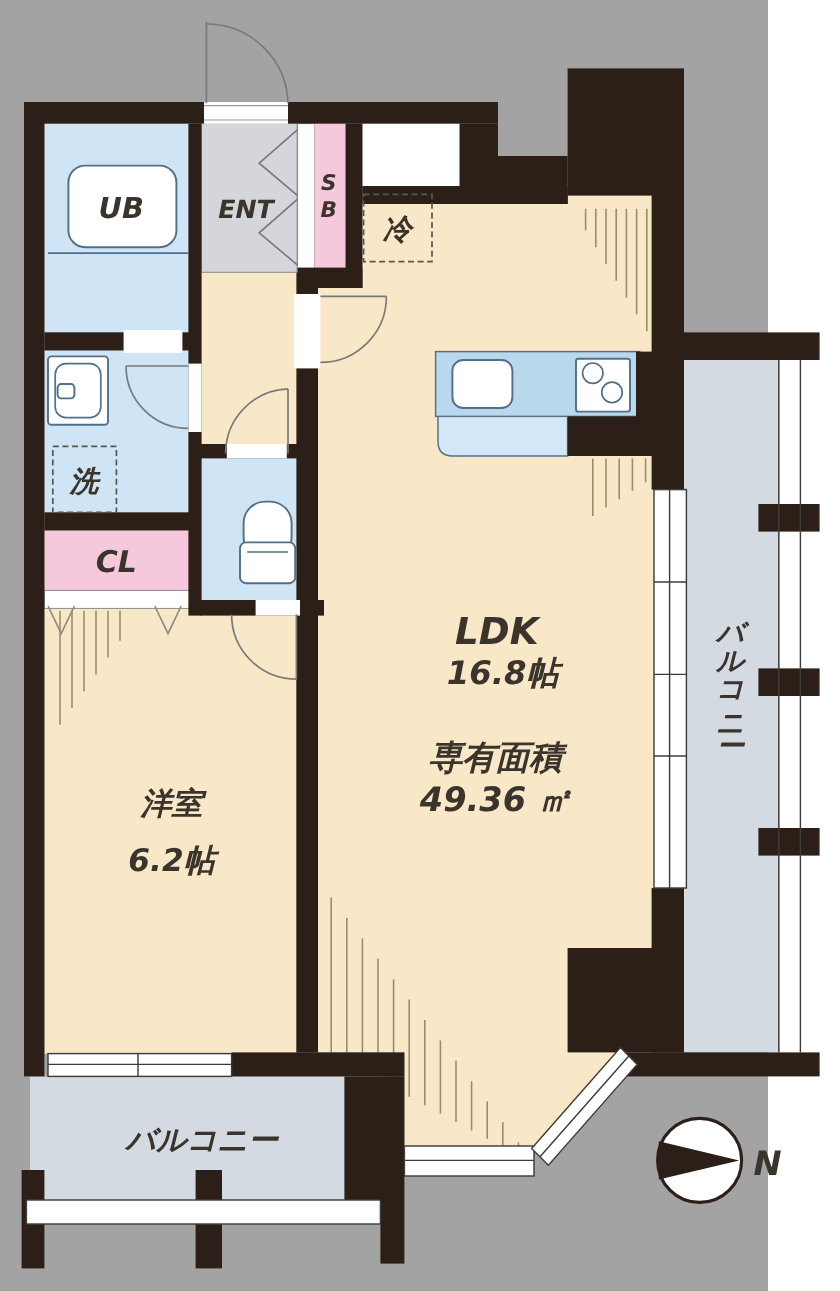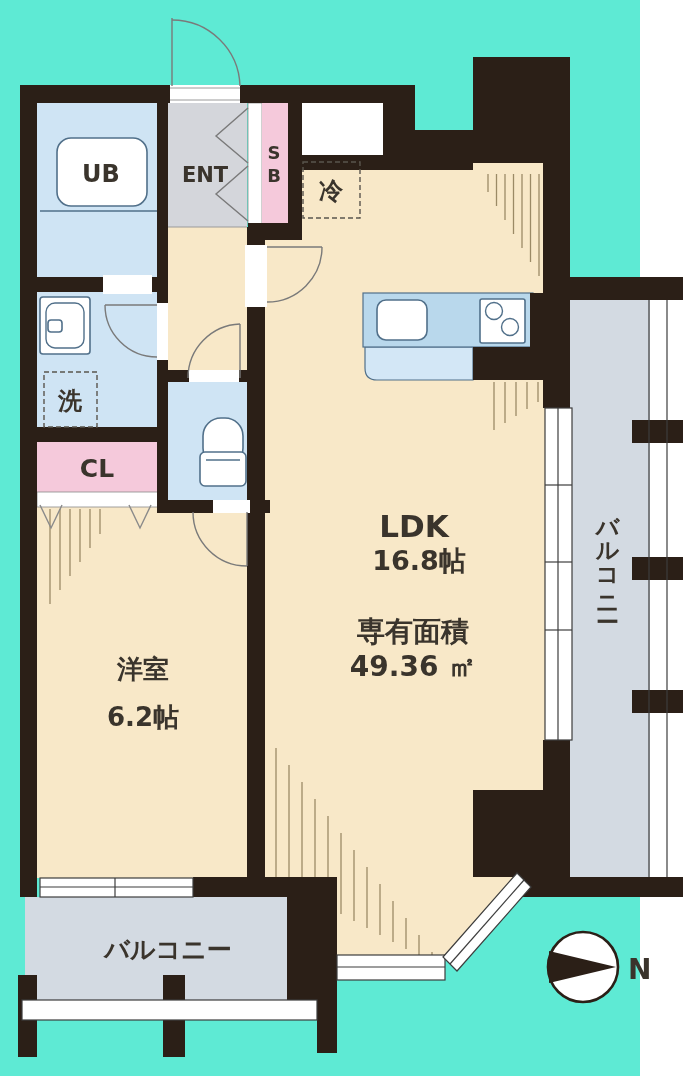--- a/index.html
+++ b/index.html
@@ -1,17 +1,17 @@
 <!DOCTYPE html>
 <html style="--wall: #2b1f17; --beige: #f8e8c8; --blue: #cfe4f4; --kitchen_top: #b9d8ec; --kitchen_low: #d3e7f6; --pink: #f5c9db; --entgray: #d4d6db; --balcony: #d3dae2; --hatch: #9b8a66; --text: #3a342c;"><head>
 <meta charset="utf-8">
 <style>
   html,body{margin:0;padding:0;background:#ffffff;}
   body{font-family:"DejaVu Sans",sans-serif;}
-  .plan-wrap{position:relative;width:640px;height:1076px;background:#5eead4;}
+  .plan-wrap{position:relative;width:640px;height:1076px;background:#a3a3a3;font-style:italic;}
   svg{display:block;}
   svg text{fill:var(--text,#3a342c);font-family:"DejaVu Sans",sans-serif;font-weight:600;}
   .wall{fill:var(--wall,#2b1f17);}
   .beige{fill:var(--beige,#f8e8c8);}
   .blue{fill:var(--blue,#cfe4f4);}
   .pink{fill:var(--pink,#f5c9db);}
   .entgray{fill:var(--entgray,#d4d6db);}
   .balc{fill:var(--balcony,#d3dae2);}
   .win{fill:#ffffff;stroke:#3d3d3d;stroke-width:1.2;}
   .thinline{stroke:#3d3d3d;stroke-width:1.2;fill:none;}

